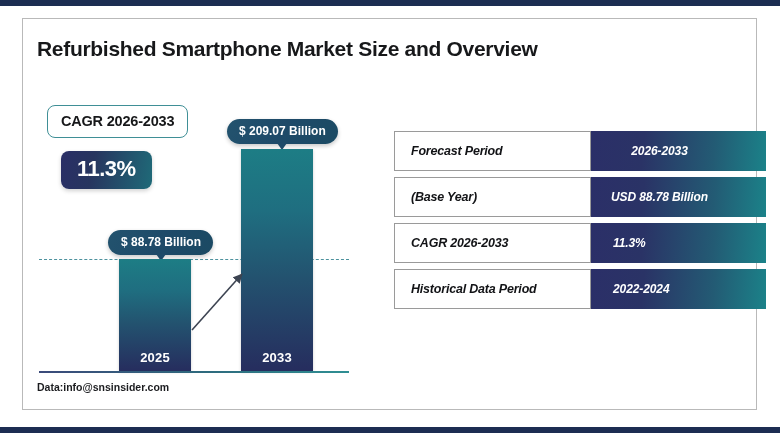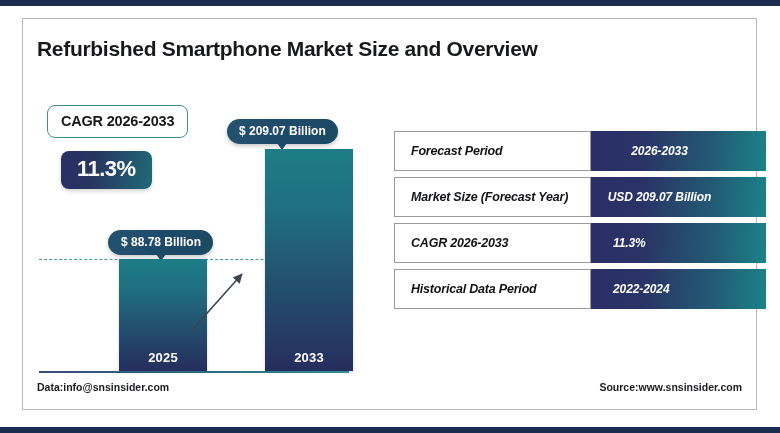--- a/index.html
+++ b/index.html
@@ -93,41 +93,40 @@
     font-weight: bold;
     letter-spacing: -0.5px;
     box-shadow: 0 2px 4px rgba(0,0,0,0.18);
   }
 
   
   .bar {
     position: absolute;
     background: linear-gradient(180deg, #1d7d85 0%, #1f6e80 28%, #23526f 58%, #262d5e 100%);
     box-shadow: 0 1px 3px rgba(0,0,0,0.18);
-    padding-left: 16px;
   }
   .bar .bar-year {
     position: absolute;
     bottom: 6px;
     left: 0;
     right: 0;
     text-align: center;
     color: #ffffff;
     font-size: 13px;
     font-weight: bold;
     letter-spacing: 0.2px;
   }
   .bar-2025 {
     left: 88px;
     top: 180px;
     width: 72px;
     height: 112px;
   }
   .bar-2033 {
-    left: 234px;
+    left: 210px;
     top: 70px;
     width: 72px;
     height: 222px;
   }
 
   
   .value-pill {
     position: absolute;
     padding: 5px 12px 6px 12px;
     border-radius: 14px;
@@ -289,37 +288,36 @@
       <div class="axis-line"></div>
     </div>
 
     <div class="spec-table">
 
       <div class="spec-row">
         <div class="spec-label">Forecast Period</div>
         <div class="spec-value center">2026-2033</div>
       </div>
 
-
       <div class="spec-row">
-        <div class="spec-label">Market Size (Forecast Year)</div>
-        <div class="spec-value center">USD 209.07 Billion</div>
-      </div>
+        <div class="spec-label">(Base Year)</div>
+        <div class="spec-value center">USD  88.78 Billion</div>
+      </div>
+
 
       <div class="spec-row">
         <div class="spec-label">CAGR 2026-2033</div>
         <div class="spec-value left">11.3%</div>
       </div>
 
       <div class="spec-row">
         <div class="spec-label">Historical Data Period</div>
         <div class="spec-value left">2022-2024</div>
       </div>
 
     </div>
 
     <div class="footer">
       <div class="footer-email">Data:info@snsinsider.com</div>
-      <div class="footer-source">Source:www.snsinsider.com</div>
     </div>
 
   </div>
 </div>
 
 </body></html>

